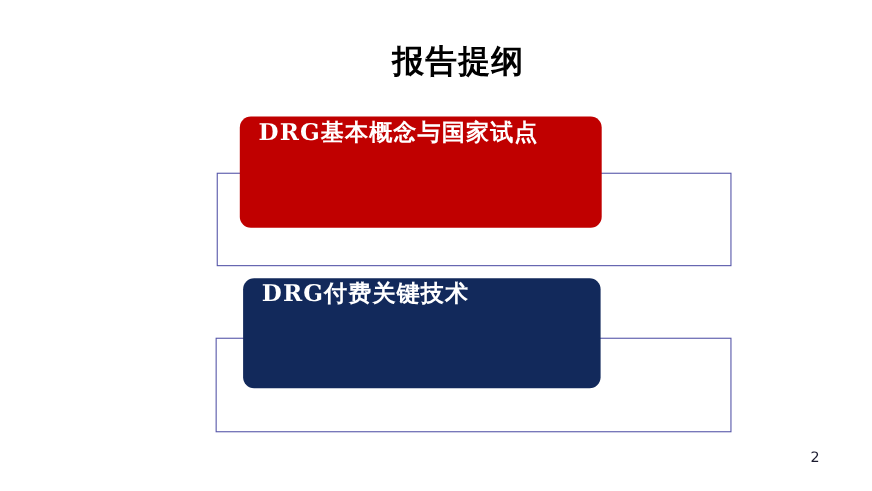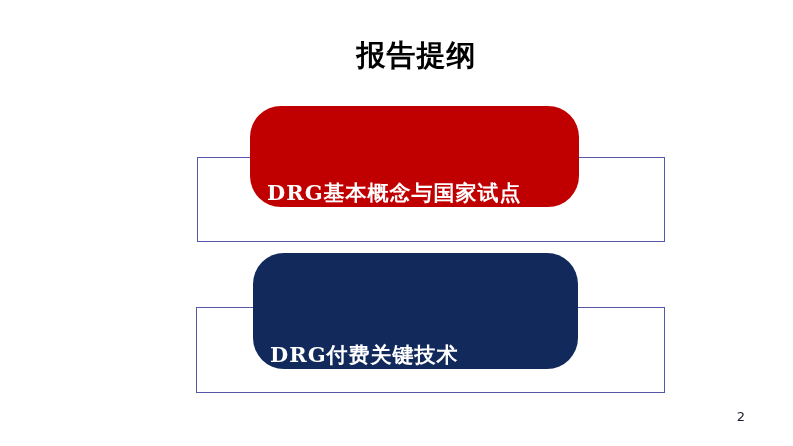--- a/index.html
+++ b/index.html
@@ -41,39 +41,38 @@
     height: 85px;
   }
   .frame-2 {
     left: 196px;
     top: 307px;
     width: 469px;
     height: 86px;
   }
   .toc-pill {
     position: absolute;
-    border-radius: 31px;
+    border-radius: 10px;
     display: flex;
-    align-items: flex-end;
+    align-items: flex-start;
     box-sizing: border-box;
     padding-left: 17px;
     cursor: default;
-    margin-left: 32px;
   }
   .pill-1 {
     left: 218px;
     top: 106px;
     width: 329px;
     height: 101px;
   }
   .pill-2 {
     left: 221px;
     top: 253px;
     width: 325px;
-    height: 116px;
+    height: 100px;
   }
   .pill-label {
     color: #FFFFFF;
     font-size: 21px;
     font-weight: bold;
     letter-spacing: 1px;
     font-family: "DejaVu Serif", serif;
     white-space: nowrap;
   }
   .page-number {

